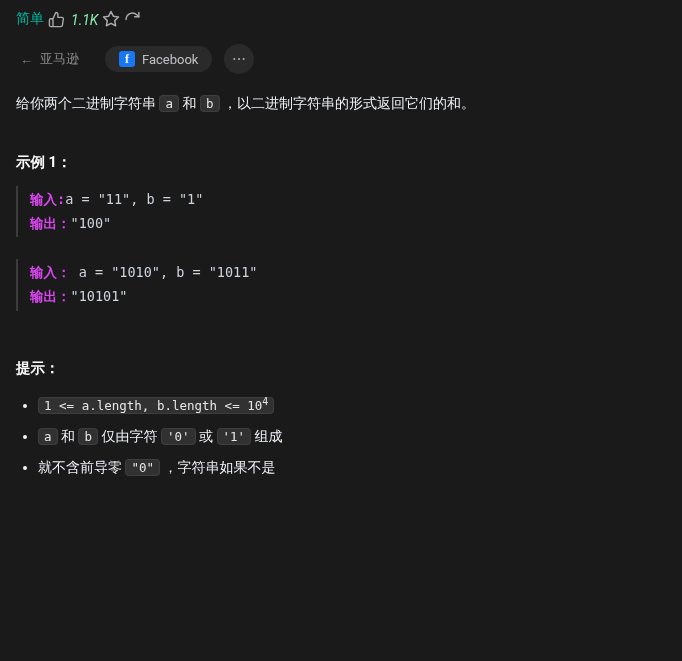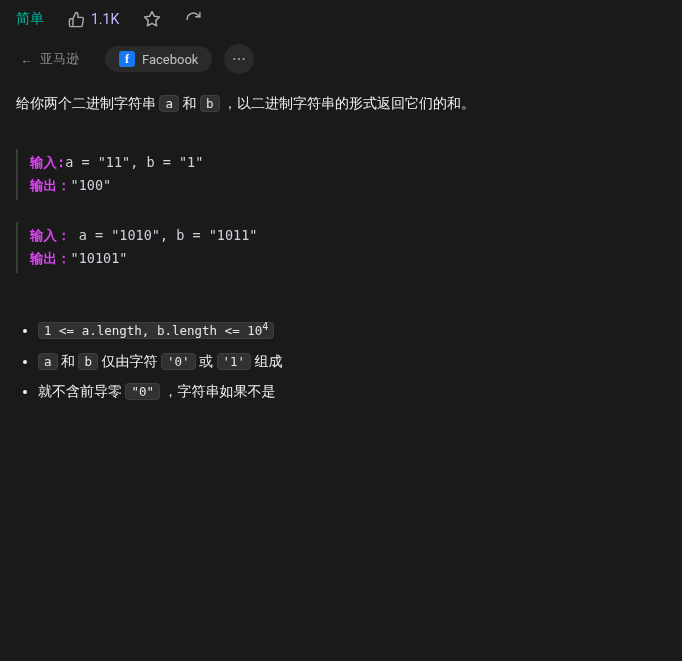--- a/index.html
+++ b/index.html
@@ -8,33 +8,34 @@
     color: #eff1f6bf;
     font-family: -apple-system, BlinkMacSystemFont, "Segoe UI", Roboto, "PingFang SC", "Microsoft YaHei", sans-serif;
     font-size: 14px;
     width: 682px;
     height: 661px;
     overflow: hidden;
   }
   .header {
     display: flex;
     align-items: center;
-    gap: 24px;
+    gap: 4px;
     padding: 10px 16px 4px 16px;
   }
   .difficulty {
     color: #00b8a3;
     font-size: 14px;
   }
   .stat {
     display: flex;
-    align-items: center;
+    align-items: flex-end;
     gap: 6px;
-    color: #c4b5fd;
+    color: #86efac;
     cursor: pointer;
+    font-style: italic;
   }
   .icon-btn {
     color: #aaa;
     cursor: pointer;
     display: flex;
     align-items: center;
   }
   svg { display: block; }
   .tags {
     display: flex;
@@ -164,31 +165,33 @@
         </svg>
     </span>
   </span>
 </div>
 
 <div class="content">
   <p class="desc">
     <span>给你两个二进制字符串 </span><code class="inline-code">a</code><span> 和 </span><code class="inline-code">b</code><span> ，以二进制字符串的形式返回它们的和。</span>
   </p>
 
+  <p class="section-head">示例 1：</p>
   <div class="example">
     <div><span class="lbl">输入:</span><span>a = "11", b = "1"</span></div>
     <div><span class="lbl">输出：</span><span>"100"</span></div>
   </div>
 
   <div class="example">
     <div><span class="lbl">输入：</span> <span>a = "1010", b = "1011"</span></div>
     <div><span class="lbl">输出：</span><span>"10101"</span></div>
   </div>
 
   <div class="hints">
+    <p class="section-head">提示：</p>
     <ul class="constraints">
       <li>
         <code class="inline-code mono"><span>1 &lt;= a.length, b.length &lt;= 10</span><sup>4</sup></code>
       </li>
       <li>
         <code class="inline-code">a</code><span> 和 </span><code class="inline-code">b</code><span> 仅由字符 </span><code class="inline-code">'0'</code><span> 或 </span><code class="inline-code">'1'</code><span> 组成</span>
       </li>
       <li>
         <span>就不含前导零 </span><code class="inline-code">"0"</code><span> ，字符串如果不是</span>
       </li>

